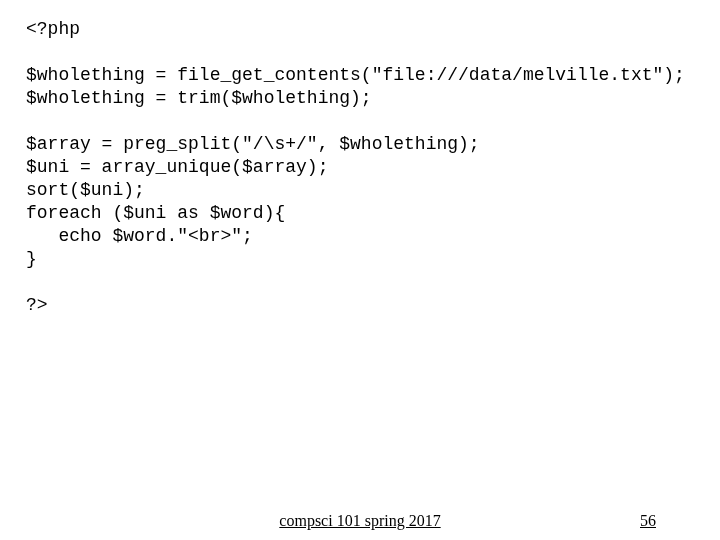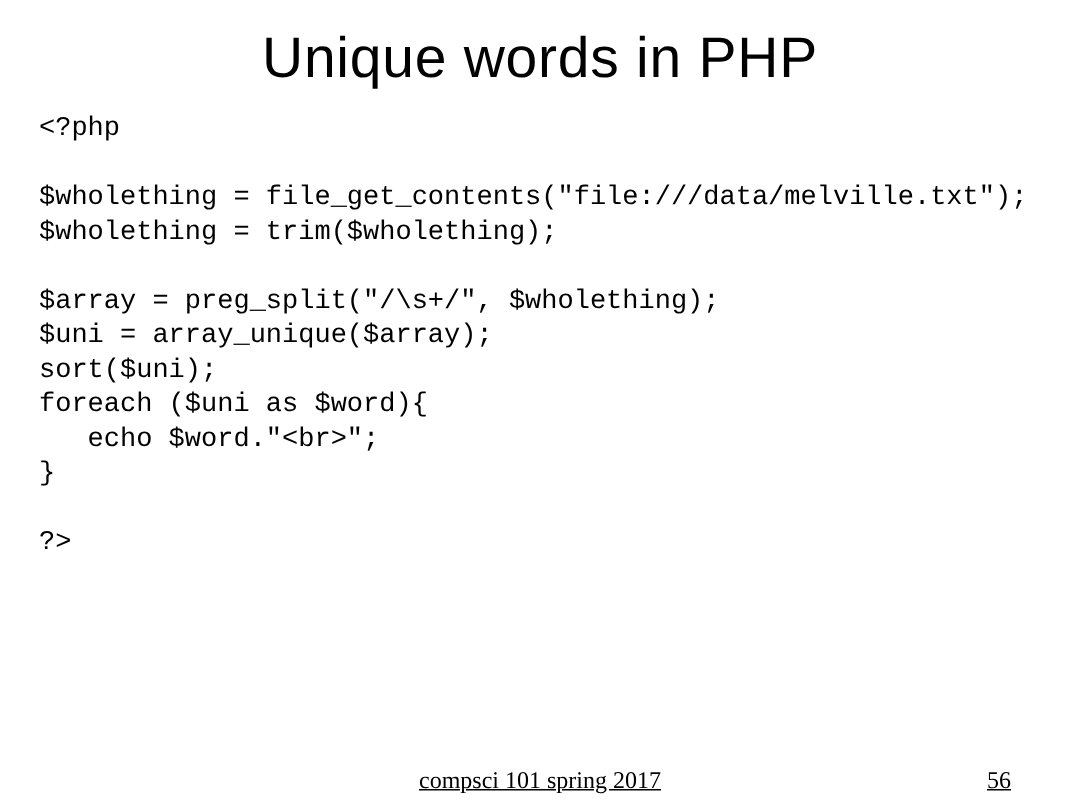--- a/index.html
+++ b/index.html
@@ -40,29 +40,28 @@
     font-size: 16px;
   }
   .footer-course {
     position: absolute;
     left: 50%;
     transform: translateX(-50%);
     text-decoration: underline;
   }
   .footer-page {
     position: absolute;
-    right: 46px;
+    right: 64px;
     text-decoration: underline;
   }
 </style>
 </head>
 <body>
 
 <div class="slide">
-  <h1 class="title">Unique words in PHP</h1>
 
   <div class="code"><span>&lt;?php</span>
 <span></span>
 <span>$wholething = file_get_contents("file:///data/melville.txt");</span>
 <span>$wholething = trim($wholething);</span>
 <span></span>
 <span>$array = preg_split("/\s+/", $wholething);</span>
 <span>$uni = array_unique($array);</span>
 <span>sort($uni);</span>
 <span>foreach ($uni as $word){</span>

